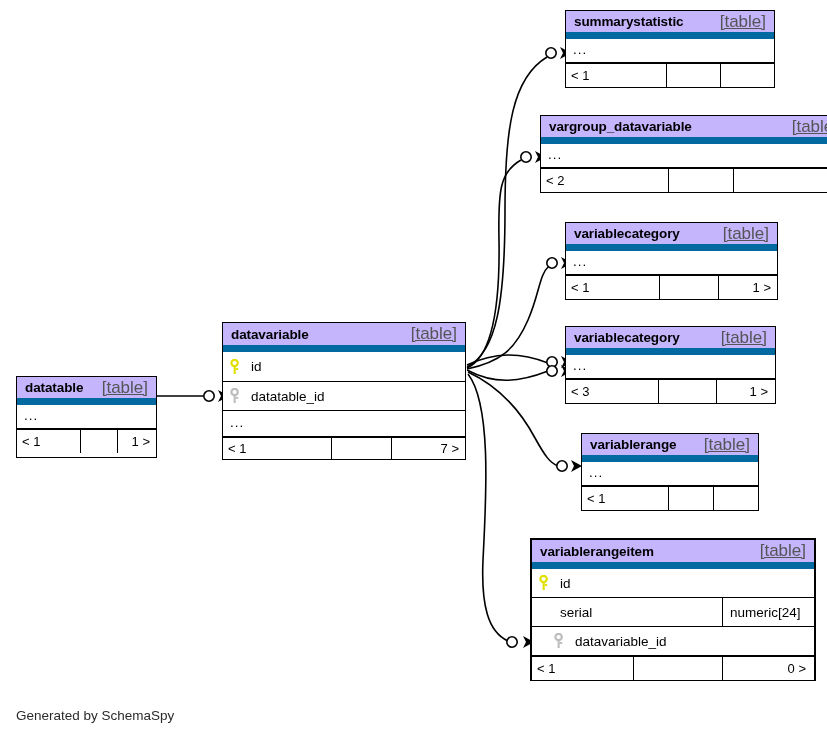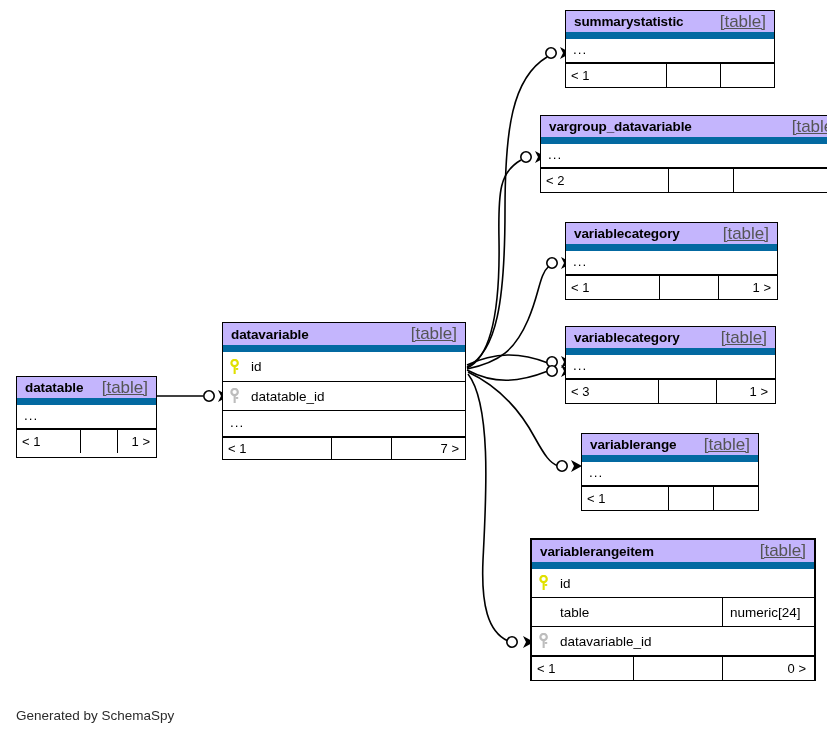--- a/index.html
+++ b/index.html
@@ -196,26 +196,26 @@
             <rect x="5.6" y="9" width="2.6" height="1.9" fill="#e0e000"></rect>
           </svg>
         </span>
         <span>id</span>
       </span>
     </div>
 
     <div class="row" style="height:29px;">
       <span class="cname">
         <span class="keyico"></span>
-        <span>table</span>
+        <span>serial</span>
       </span>
       <span class="ctype" style="width:92px;">numeric[24]</span>
     </div>
 
-    <div class="row" style="height:29px;">
+    <div class="row" style="height:29px;padding-left:15px;">
       <span class="cname">
         <span class="keyico">
           <svg width="14" height="16" viewBox="0 0 14 16">
             <circle cx="4.6" cy="4" r="3.2" fill="none" stroke="#bdbdbd" stroke-width="2.2"></circle>
             <rect x="3.6" y="6" width="2.1" height="9" fill="#bdbdbd"></rect>
             <rect x="5.6" y="9" width="2.6" height="1.9" fill="#bdbdbd"></rect>
           </svg>
         </span>
         <span>datavariable_id</span>
       </span>

